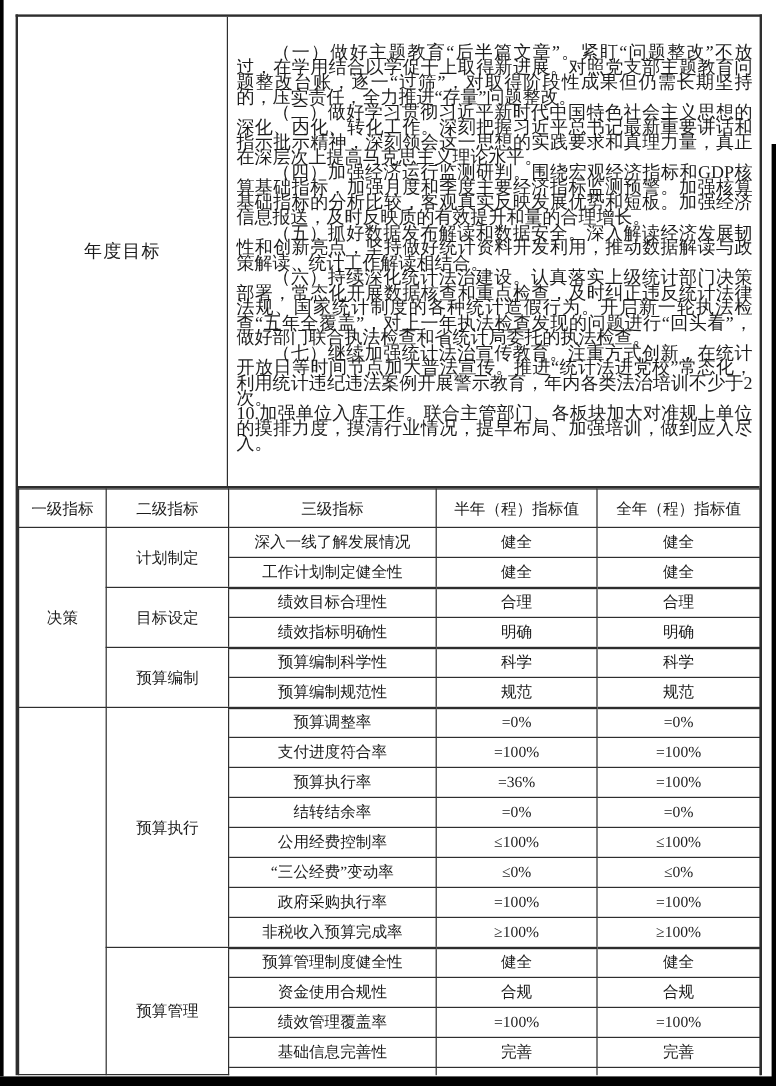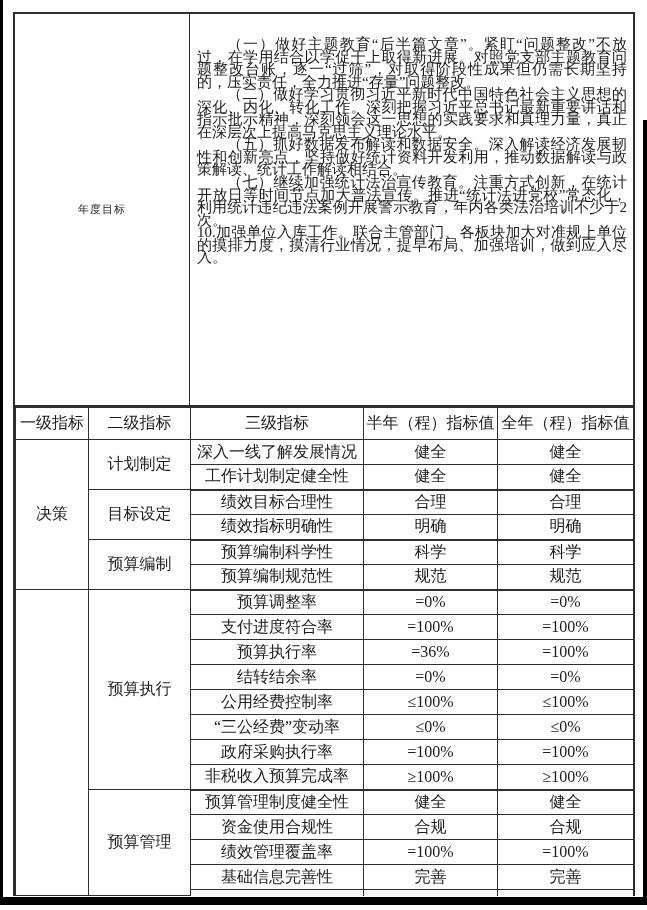--- a/index.html
+++ b/index.html
@@ -18,35 +18,35 @@
   .doc{
     position:absolute;left:13px;top:12px;width:622px;
     border:2px solid #2e2e2e;border-bottom:none;
     box-sizing:border-box;background:#fff;
   }
   
   .goals-row{display:flex;height:391px;border-bottom:2px solid #2e2e2e;}
   .goals-label-cell{
     width:175px;flex:0 0 175px;border-right:1px solid #2e2e2e;
     display:flex;align-items:center;justify-content:center;
-    font-size:11px;letter-spacing:1px;box-sizing:border-box;
+    font-size:15px;letter-spacing:1px;box-sizing:border-box;
   }
   .goals-text-cell{
     flex:1;box-sizing:border-box;
     padding:24px 6px 4px 7px;
     font-size:15px;line-height:12.55px;
     text-align:justify;overflow:hidden;
   }
   .goals-text-cell p{margin:0;text-indent:2em;}
   .goals-text-cell p.no-indent{text-indent:0;}
 
   
   table.ind{
     width:100%;border-collapse:collapse;table-layout:fixed;
-    font-size:16px;
+    font-size:13px;
   }
   table.ind th,table.ind td{
     border:1px solid #2e2e2e;text-align:center;vertical-align:middle;
     padding:0 2px;font-weight:normal;overflow:hidden;
   }
   tr.hdr{height:32px;}
   tr.hdr th{border-bottom-width:1px;}
   tr.r{height:25px;}
   tr.sep td{border-bottom-width:2px;margin-top:40px;}
   tr.clip{height:6px;}
@@ -64,21 +64,23 @@
 <div class="edge edge-right"></div>
 <div class="edge edge-bottom"></div>
 
 <div class="doc">
 
   <div class="goals-row">
     <div class="goals-label-cell">年度目标</div>
     <div class="goals-text-cell">
       <p>（一）做好主题教育“后半篇文章”。紧盯“问题整改”不放过，在学用结合以学促干上取得新进展。对照党支部主题教育问题整改台账，逐一“过筛”，对取得阶段性成果但仍需长期坚持的，压实责任，全力推进“存量”问题整改。</p>
       <p>（二）做好学习贯彻习近平新时代中国特色社会主义思想的深化、内化、转化工作。深刻把握习近平总书记最新重要讲话和指示批示精神，深刻领会这一思想的实践要求和真理力量，真正在深层次上提高马克思主义理论水平。</p>
+      <p>（四）加强经济运行监测研判。围绕宏观经济指标和GDP核算基础指标，加强月度和季度主要经济指标监测预警。加强核算基础指标的分析比较，客观真实反映发展优势和短板。加强经济信息报送，及时反映质的有效提升和量的合理增长。</p>
       <p>（五）抓好数据发布解读和数据安全。深入解读经济发展韧性和创新亮点，坚持做好统计资料开发利用，推动数据解读与政策解读、统计工作解读相结合。</p>
+      <p>（六）持续深化统计法治建设。认真落实上级统计部门决策部署，常态化开展数据核查和重点检查，及时纠正违反统计法律法规、国家统计制度的各种统计造假行为。开启新一轮执法检查“五年全覆盖”，对上一年执法检查发现的问题进行“回头看”，做好部门联合执法检查和省统计局委托的执法检查。</p>
       <p>（七）继续加强统计法治宣传教育。注重方式创新，在统计开放日等时间节点加大普法宣传。推进“统计法进党校”常态化，利用统计违纪违法案例开展警示教育，年内各类法治培训不少于2次。</p>
       <p class="no-indent">10.加强单位入库工作。联合主管部门、各板块加大对准规上单位的摸排力度，摸清行业情况，提早布局、加强培训，做到应入尽入。</p>
     </div>
   </div>
 
   <table class="ind">
     <colgroup>
       <col class="c1">
         <col class="c2">
         <col class="c3">

